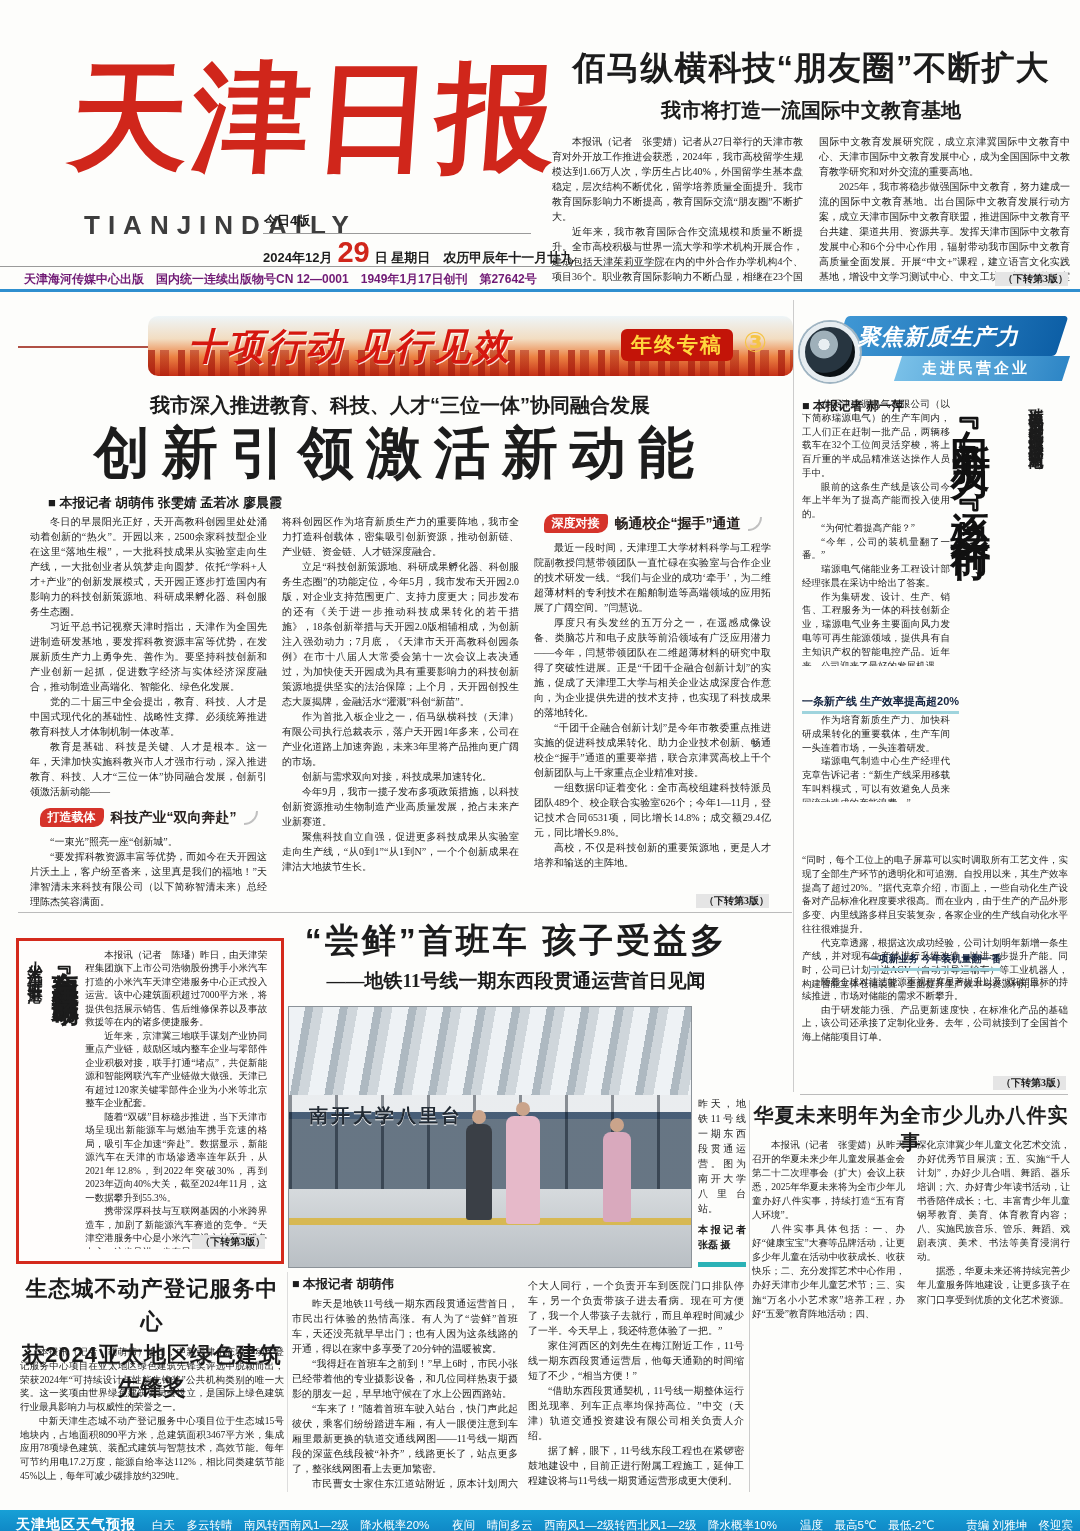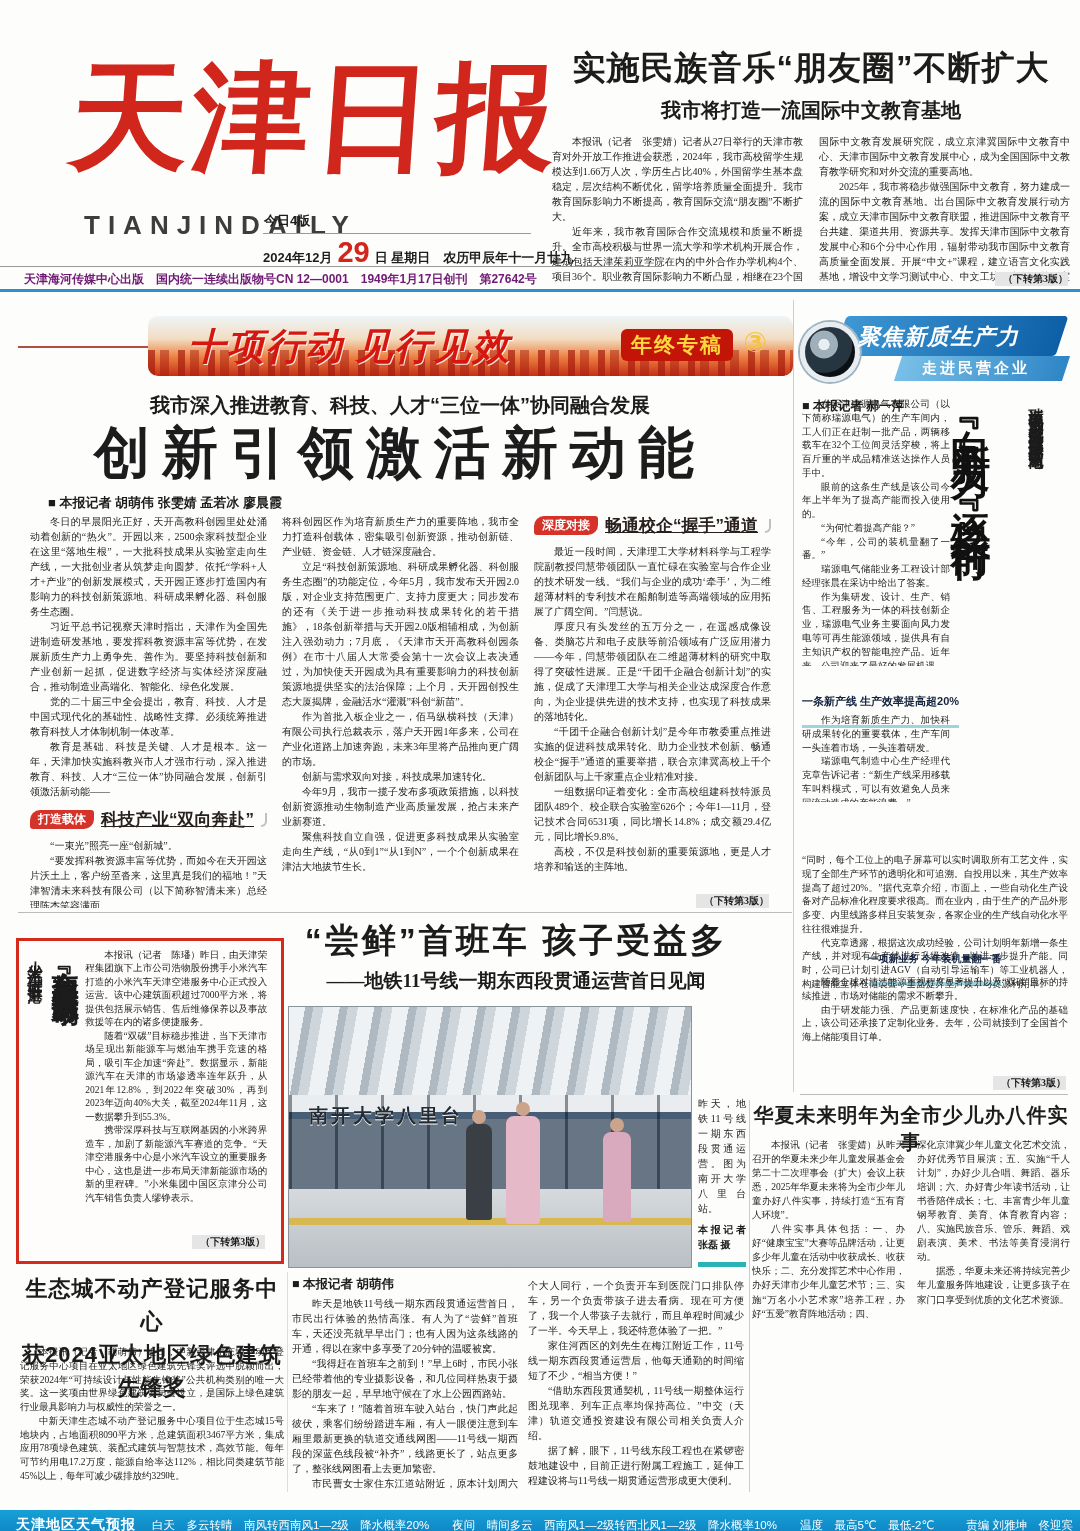--- a/index.html
+++ b/index.html
@@ -61,37 +61,37 @@
       background:radial-gradient(circle at 38% 35%,#e8eef2 0 12%,#9fb0ba 13% 30%,#273540 32% 62%,#0a1014 64%);}
   
   #main-kicker{left:30px;top:392px;width:740px;font-size:20px;}
   #main-headline{left:30px;top:416px;width:740px;font-size:56px;letter-spacing:12px;}
   #main-byline{left:48px;top:494px;font-size:13px;font-weight:bold;}
   #main-cols{left:30px;top:514px;width:742px;height:394px;display:flex;gap:15px;}
   #main-cols .c{position:relative;width:237px;height:394px;font-size:10px;overflow:hidden;}
   .tag-row{display:flex;align-items:center;justify-content:center;gap:7px;margin:9px 0 7px;}
   .tag{background:#d5332a;color:#fff;font-size:12px;font-weight:bold;padding:1px 8px;
       border-radius:10px 3px 10px 3px;white-space:nowrap;}
-  .tag-title{font-weight:bold;font-size:17px;color:#27201e;white-space:nowrap;text-decoration:underline;}
+  .tag-title{font-weight:bold;font-size:14px;color:#27201e;white-space:nowrap;}
   .tag-swoosh{width:12px;height:12px;border-right:2px solid #c0c0c0;border-bottom:2px solid #c0c0c0;
       border-radius:0 0 14px 0;}
   
   #h-rule-main{left:18px;top:912px;width:774px;height:1px;background:#bbb;}
   #v-rule-right{left:793px;top:300px;width:1px;height:792px;background:#ccc;}
   #v-rule-metro-left{left:287px;top:1272px;width:1px;height:220px;background:#ddd;}
   #v-rule-metro-right{left:749px;top:1100px;width:1px;height:392px;background:#ccc;}
   #h-rule-huaxia{left:800px;top:1094px;width:268px;height:1px;background:#bbb;}
   
   #focus-byline{left:802px;top:398px;font-size:12.5px;font-weight:bold;}
   #focus-sec1{left:802px;top:398px;width:148px;height:268px;font-size:9.5px;}
   #focus-sec1 p,#focus-sec2n p,#focus-sec2w p,#focus-sec3 p{line-height:1.45;}
   #vert-headline{left:950px;top:398px;height:566px;font-size:40px;font-weight:bold;letter-spacing:6px;
       line-height:1.05;color:#111;}
   #vert-subhead{left:1026px;top:396px;height:404px;font-size:15px;font-weight:bold;letter-spacing:2px;}
-  .blue-sub{font-weight:bold;color:#13233f;border-bottom:3px solid #9fd4dd;padding-bottom:16px;
+  .blue-sub{font-weight:bold;color:#13233f;border-bottom:3px solid #9fd4dd;padding-bottom:2px;
       white-space:nowrap;text-align:right;}
   #focus-sub1{left:802px;top:694px;font-size:11px;}
   #focus-sec2n{left:802px;top:714px;width:148px;height:88px;font-size:9.5px;}
   #focus-sec2w{left:802px;top:830px;width:266px;height:142px;font-size:9.5px;margin-top:24px;}
   #focus-sub2{left:802px;top:952px;width:266px;text-align:center;font-size:10px;}
   #focus-sub2 span{display:inline-block;}
   #focus-sec3{left:802px;top:976px;width:266px;height:114px;font-size:9.5px;}
   
   #xiaomi{left:16px;top:938px;width:268px;height:326px;border:3px solid #d42a1c;background:#fffdfc;
       box-sizing:border-box;padding:8px 6px;display:flex;gap:6px;}
@@ -153,21 +153,21 @@
   <div class="abs sans" id="date-row">
     <span id="date-prefix">2024年12月</span>
     <span id="date-day">29</span>
     <span id="date-suffix">日 星期日　农历甲辰年十一月廿九</span>
   </div>
   <div class="abs rule" id="pub-rule"></div>
   <div class="abs sans" id="pub-line">天津海河传媒中心出版　国内统一连续出版物号CN 12—0001　1949年1月17日创刊　第27642号</div>
   <div class="abs" id="top-blue-rule"></div>
 
   <div class="abs" id="tr-art">
-    <div class="sans bold center" id="tr-headline">实施民族音乐“朋友圈”不断扩大</div>
+    <div class="sans bold center" id="tr-headline">佰马纵横科技“朋友圈”不断扩大</div>
     <div class="sans bold center" id="tr-subhead">我市将打造一流国际中文教育基地</div>
     <div id="tr-cols" class="cols">
       <div class="c clip">
           <p>本报讯（记者　张雯婧）记者从27日举行的天津市教育对外开放工作推进会获悉，2024年，我市高校留学生规模达到1.66万人次，学历生占比40%，外国留学生基本盘稳定，层次结构不断优化，留学培养质量全面提升。我市教育国际影响力不断提高，教育国际交流“朋友圈”不断扩大。</p>
           <p>近年来，我市教育国际合作交流规模和质量不断提升。全市高校积极与世界一流大学和学术机构开展合作，建成包括天津茱莉亚学院在内的中外合作办学机构4个、项目36个。职业教育国际影响力不断凸显，相继在23个国家创建24个鲁班工坊。2024年鲁班工坊代表中国获得世界职业教育大奖。同时，在23个国家设立35个孔子学院，全球示范孔子学院增至4个。与教育部共建国际中文教育教师教育学院、</p>
         </div>
       <div class="c clip cont">
         <div>
             <p>国际中文教育发展研究院，成立京津冀国际中文教育中心、天津市国际中文教育发展中心，成为全国国际中文教育教学研究和对外交流的重要高地。</p>
             <p>2025年，我市将稳步做强国际中文教育，努力建成一流的国际中文教育基地。出台国际中文教育发展行动方案，成立天津市国际中文教育联盟，推进国际中文教育平台共建、渠道共用、资源共享。发挥天津市国际中文教育发展中心和6个分中心作用，辐射带动我市国际中文教育高质量全面发展。开展“中文+”课程，建立语言文化实践基地，增设中文学习测试中心、中文工坊、中文智慧教室等，积极承办“汉语桥”赛事和活动，打造多维度、立体化的“津彩中文”品牌。</p>
@@ -277,20 +277,21 @@
       </div>
     <span class="jump">（下转第3版）</span>
   </div>
 
   <div class="abs" id="xiaomi">
     <div class="vtext sans" id="xiaomi-kicker">小米汽车进驻空港</div>
     <div class="vtext sans" id="xiaomi-headline">车企加速『奔赴』天津新能源市场</div>
     <div class="cols" id="xiaomi-body">
       <div>
           <p>本报讯（记者　陈璠）昨日，由天津荣程集团旗下上市公司浩物股份携手小米汽车打造的小米汽车天津空港服务中心正式投入运营。该中心建筑面积超过7000平方米，将提供包括展示销售、售后维修保养以及事故救援等在内的诸多便捷服务。</p>
+          <p>近年来，京津冀三地联手谋划产业协同重点产业链，鼓励区域内整车企业与零部件企业积极对接，联手打通“堵点”，共促新能源和智能网联汽车产业链做大做强。天津已有超过120家关键零部件企业为小米等北京整车企业配套。</p>
           <p>随着“双碳”目标稳步推进，当下天津市场呈现出新能源车与燃油车携手竞速的格局，吸引车企加速“奔赴”。数据显示，新能源汽车在天津的市场渗透率连年跃升，从2021年12.8%，到2022年突破30%，再到2023年迈向40%大关，截至2024年11月，这一数据攀升到55.3%。</p>
           <p>携带深厚科技与互联网基因的小米跨界造车，加剧了新能源汽车赛道的竞争。“天津空港服务中心是小米汽车设立的重要服务中心，这也是进一步布局天津新能源市场的新的里程碑。”小米集团中国区京津分公司汽车销售负责人缪铮表示。</p>
         </div>
       <span class="jump">（下转第3版）</span>
     </div>
   </div>
 
   <div class="abs sans bold center" id="metro-headline">“尝鲜”首班车 孩子受益多</div>
   <div class="abs bold center" id="metro-subhead">——地铁11号线一期东西段贯通运营首日见闻</div>
 

